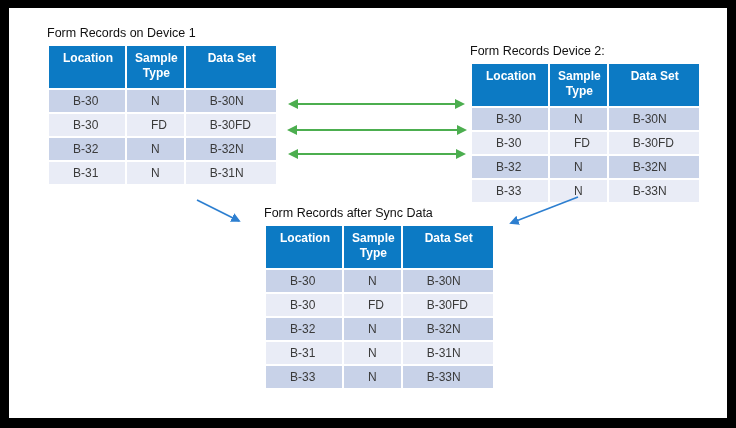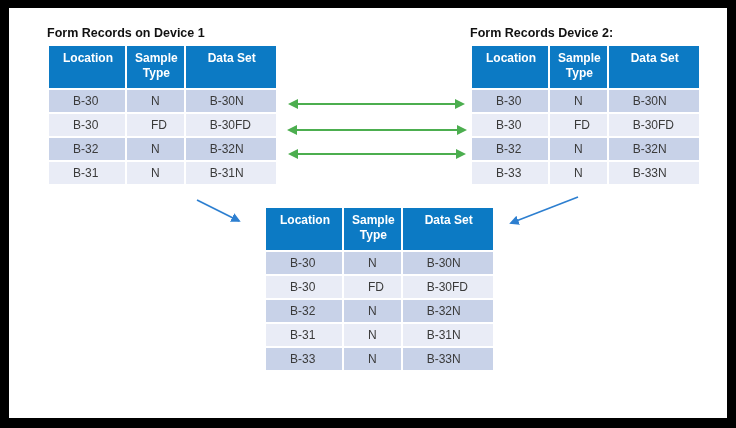--- a/index.html
+++ b/index.html
@@ -16,21 +16,21 @@
   .canvas {
     position: absolute;
     left: 9px; top: 8px;
     width: 718px; height: 410px;
     background: #ffffff;
     overflow: hidden;
   }
   .tbl-section { position: absolute; }
   .tbl-title {
     font-size: 12.5px;
-    font-weight: bold;
+    font-weight: normal;
     color: var(--title-text, #111);
     margin-bottom: 4px;
     white-space: nowrap;
   }
   table.sync-table {
     border-collapse: separate;
     border-spacing: 2px;
     table-layout: fixed;
     background: transparent;
   }
@@ -104,21 +104,21 @@
             </tr>
             <tr>
               <td>B-31</td>
               <td>N</td>
               <td>B-31N</td>
             </tr>
           </tbody>
         </table>
     </section>
 
-    <section class="tbl-section" style="left:461px; top:18px;">
+    <section class="tbl-section" style="left:461px; top:36px;">
       <div class="tbl-title">Form Records Device 2:</div>
       <table class="sync-table">
           <thead>
             <tr>
               <th class="col-0">Location</th>
               <th class="col-1">Sample Type</th>
               <th class="col-2">Data Set</th>
             </tr>
           </thead>
           <tbody>
@@ -140,20 +140,21 @@
             <tr>
               <td>B-33</td>
               <td>N</td>
               <td>B-33N</td>
             </tr>
           </tbody>
         </table>
     </section>
 
     <section class="tbl-section" style="left:255px; top:198px;">
+      <div class="tbl-title">Form Records after Sync Data</div>
       <table class="sync-table">
           <thead>
             <tr>
               <th class="col-0">Location</th>
               <th class="col-1">Sample Type</th>
               <th class="col-2">Data Set</th>
             </tr>
           </thead>
           <tbody>
             <tr>

